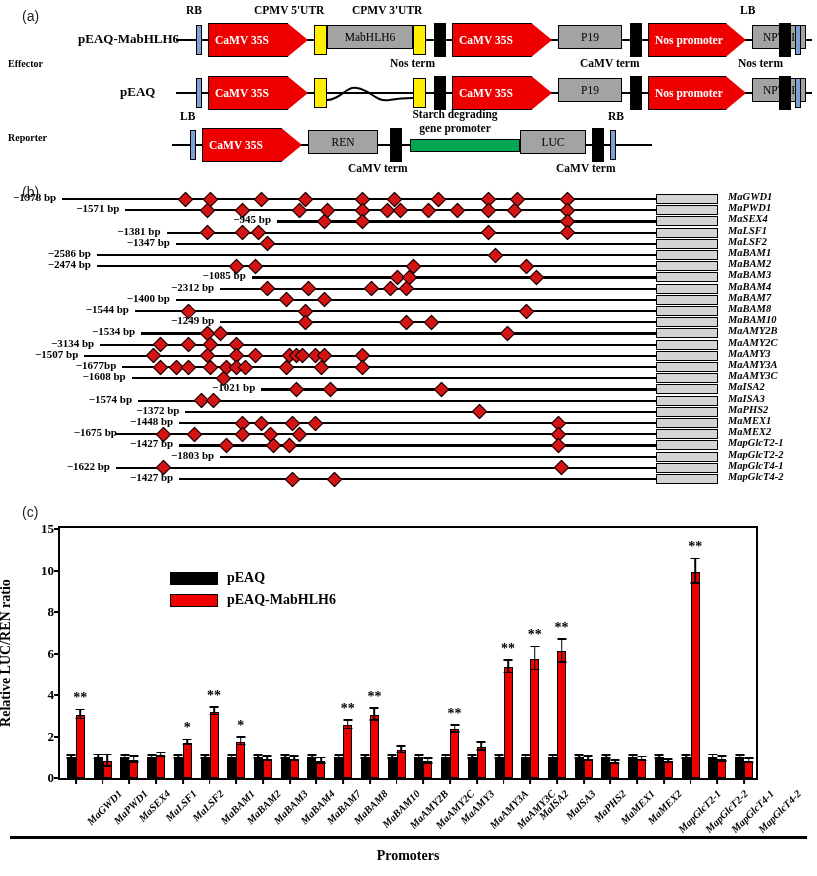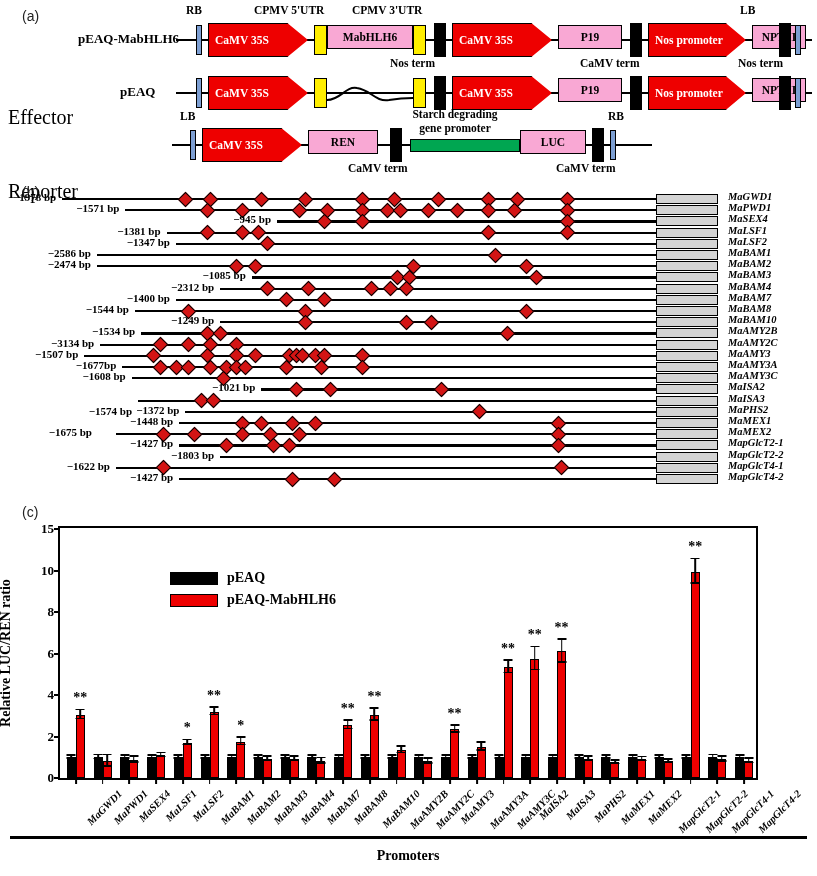--- a/index.html
+++ b/index.html
@@ -6,30 +6,30 @@
   body{width:817px;height:876px;font-family:"Liberation Serif",serif;color:#000;position:relative;overflow:hidden;}
   .fig{position:relative;width:817px;height:876px;}
 
   
   .panel-tag{position:absolute;font-family:"Liberation Sans",sans-serif;font-size:14px;color:#222;}
   .abs{position:absolute;}
 
   
   #panelA{position:absolute;left:0;top:0;width:817px;height:178px;}
   .rowlabel{position:absolute;font-weight:bold;font-size:13px;white-space:nowrap;}
-  .sidelabel{position:absolute;font-weight:normal;font-size:20px;white-space:nowrap;margin-top:48px;}
+  .sidelabel{position:absolute;font-weight:bold;font-size:10px;white-space:nowrap;}
   .track{position:absolute;height:2px;background:#000;}
   .arrow{position:absolute;height:34px;background:#ee0000;border:1.4px solid #000;
          display:flex;align-items:center;justify-content:flex-start;
          box-sizing:border-box;color:#fff;font-weight:bold;font-size:11.5px;
          padding-left:6px;white-space:nowrap;
          clip-path:polygon(0 0, 72% 0, 72% -18%, 100% 50%, 72% 118%, 72% 100%, 0 100%);}
   .arrow span{position:relative;z-index:2;}
-  .boxgene{position:absolute;height:24px;background:#f9a8d4;border:1.4px solid #000;
-           display:flex;align-items:center;justify-content:center;font-weight:bold;
+  .boxgene{position:absolute;height:24px;background:#a3a3a3;border:1.4px solid #000;
+           display:flex;align-items:center;justify-content:center;font-weight:normal;
            font-size:11.5px;box-sizing:border-box;white-space:nowrap;}
   .yellowbox{position:absolute;width:13px;height:30px;background:#ffee00;border:1.4px solid #000;box-sizing:border-box;}
   .blackbar{position:absolute;width:12px;height:34px;background:#000;}
   .bluebar{position:absolute;width:6px;height:30px;background:#7d9fd3;border:1.2px solid #000;box-sizing:border-box;}
   .greenbar{position:absolute;height:13px;background:#00a651;border:1.4px solid #000;box-sizing:border-box;}
   .cap{position:absolute;font-weight:bold;font-size:11.5px;white-space:nowrap;text-align:center;}
 
   
   #panelB{position:absolute;left:0;top:178px;width:817px;height:318px;}
   .bline{position:absolute;height:2.2px;background:#000;}
@@ -304,41 +304,41 @@
         <div class="genebox" style="left: 656px; top: 195.2px;"></div>
         <div class="gname" style="left: 728px; top: 192.2px;">MaAMY3C</div>
         <div class="bline" style="left: 261.32px; top: 210.4px; width: 394.68px;"></div>
         <div class="bplabel" style="left: 193.32px; top: 203.4px; width: 62px;">−1021 bp</div>
         <div class="diamond" style="left: 290.58px; top: 205.9px;"></div>
         <div class="diamond" style="left: 325.34px; top: 205.9px;"></div>
         <div class="diamond" style="left: 435.94px; top: 205.9px;"></div>
         <div class="genebox" style="left: 656px; top: 206.4px;"></div>
         <div class="gname" style="left: 728px; top: 203.4px;">MaISA2</div>
         <div class="bline" style="left: 138.08px; top: 221.6px; width: 517.92px;"></div>
-        <div class="bplabel" style="left: 70.08px; top: 214.6px; width: 62px; margin-top: 12px;">−1574 bp</div>
+        <div class="bplabel" style="left: 70.08px; top: 214.6px; width: 62px;">−1574 bp</div>
         <div class="diamond" style="left: 195.78px; top: 217.1px;"></div>
         <div class="diamond" style="left: 208.42px; top: 217.1px;"></div>
         <div class="genebox" style="left: 656px; top: 217.6px;"></div>
         <div class="gname" style="left: 728px; top: 214.6px;">MaISA3</div>
         <div class="bline" style="left: 185.48px; top: 232.8px; width: 470.52px;"></div>
         <div class="bplabel" style="left: 117.48px; top: 225.8px; width: 62px;">−1372 bp</div>
         <div class="diamond" style="left: 473.86px; top: 228.3px;"></div>
         <div class="genebox" style="left: 656px; top: 228.8px;"></div>
         <div class="gname" style="left: 728px; top: 225.8px;">MaPHS2</div>
         <div class="bline" style="left: 179.16px; top: 244px; width: 476.84px;"></div>
         <div class="bplabel" style="left: 111.16px; top: 237px; width: 62px;">−1448 bp</div>
         <div class="diamond" style="left: 236.86px; top: 239.5px;"></div>
         <div class="diamond" style="left: 255.82px; top: 239.5px;"></div>
         <div class="diamond" style="left: 287.42px; top: 239.5px;"></div>
         <div class="diamond" style="left: 309.54px; top: 239.5px;"></div>
         <div class="diamond" style="left: 552.86px; top: 239.5px;"></div>
         <div class="genebox" style="left: 656px; top: 240px;"></div>
         <div class="gname" style="left: 728px; top: 237px;">MaMEX1</div>
         <div class="bline" style="left: 115.96px; top: 255.2px; width: 540.04px;"></div>
-        <div class="bplabel" style="left: 30px; top: 248.2px; width: 62px;">−1675 bp</div>
+        <div class="bplabel" style="left: 55px; top: 248.2px; width: 62px;">−1675 bp</div>
         <div class="diamond" style="left: 157.86px; top: 250.7px;"></div>
         <div class="diamond" style="left: 189.46px; top: 250.7px;"></div>
         <div class="diamond" style="left: 236.86px; top: 250.7px;"></div>
         <div class="diamond" style="left: 265.3px; top: 250.7px;"></div>
         <div class="diamond" style="left: 293.74px; top: 250.7px;"></div>
         <div class="diamond" style="left: 552.86px; top: 250.7px;"></div>
         <div class="genebox" style="left: 656px; top: 251.2px;"></div>
         <div class="gname" style="left: 728px; top: 248.2px;">MaMEX2</div>
         <div class="bline" style="left: 179.16px; top: 266.4px; width: 476.84px;"></div>
         <div class="bplabel" style="left: 111.16px; top: 259.4px; width: 62px;">−1427 bp</div>

